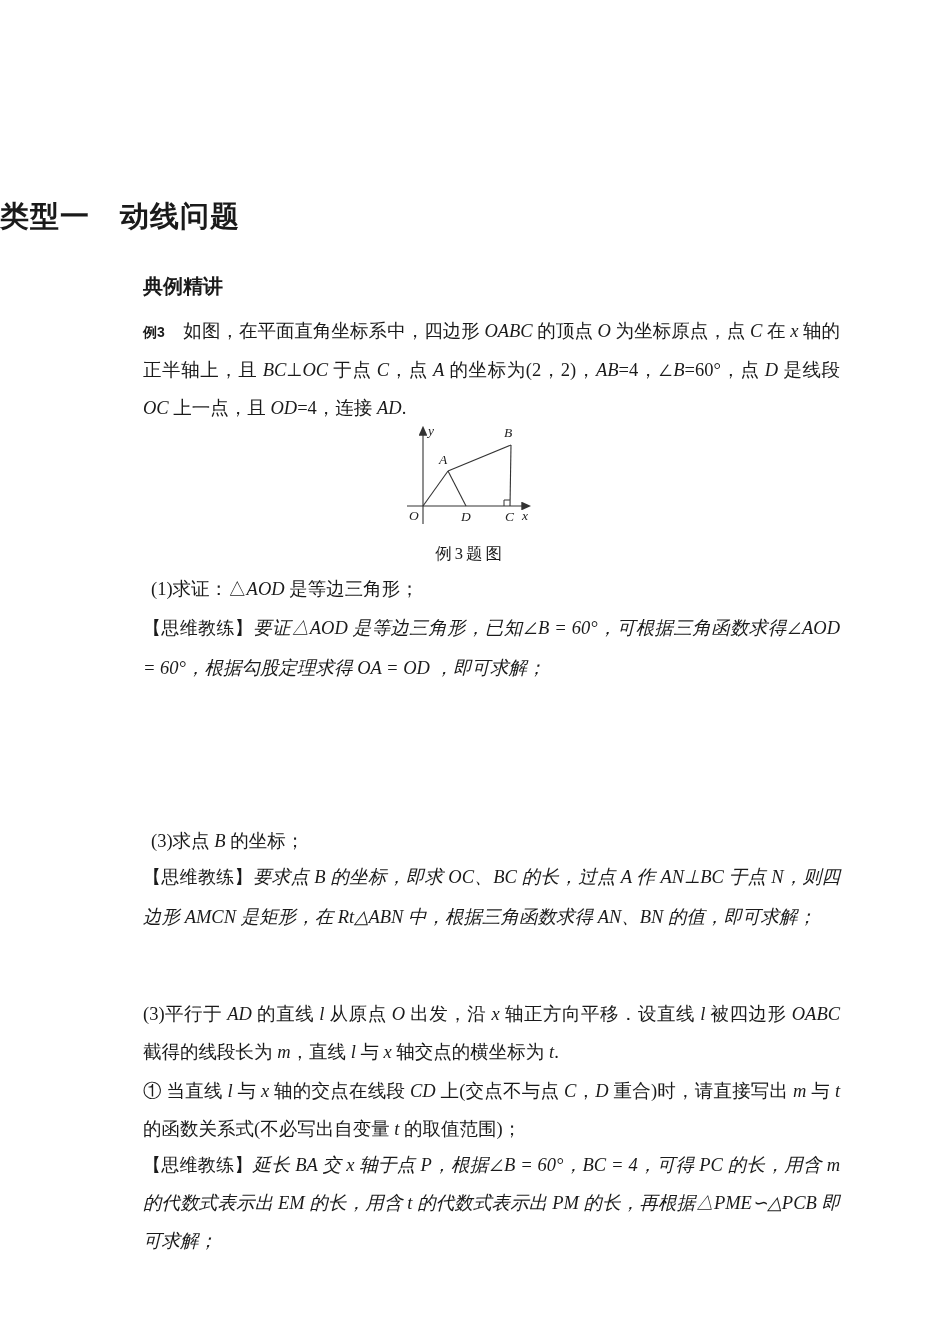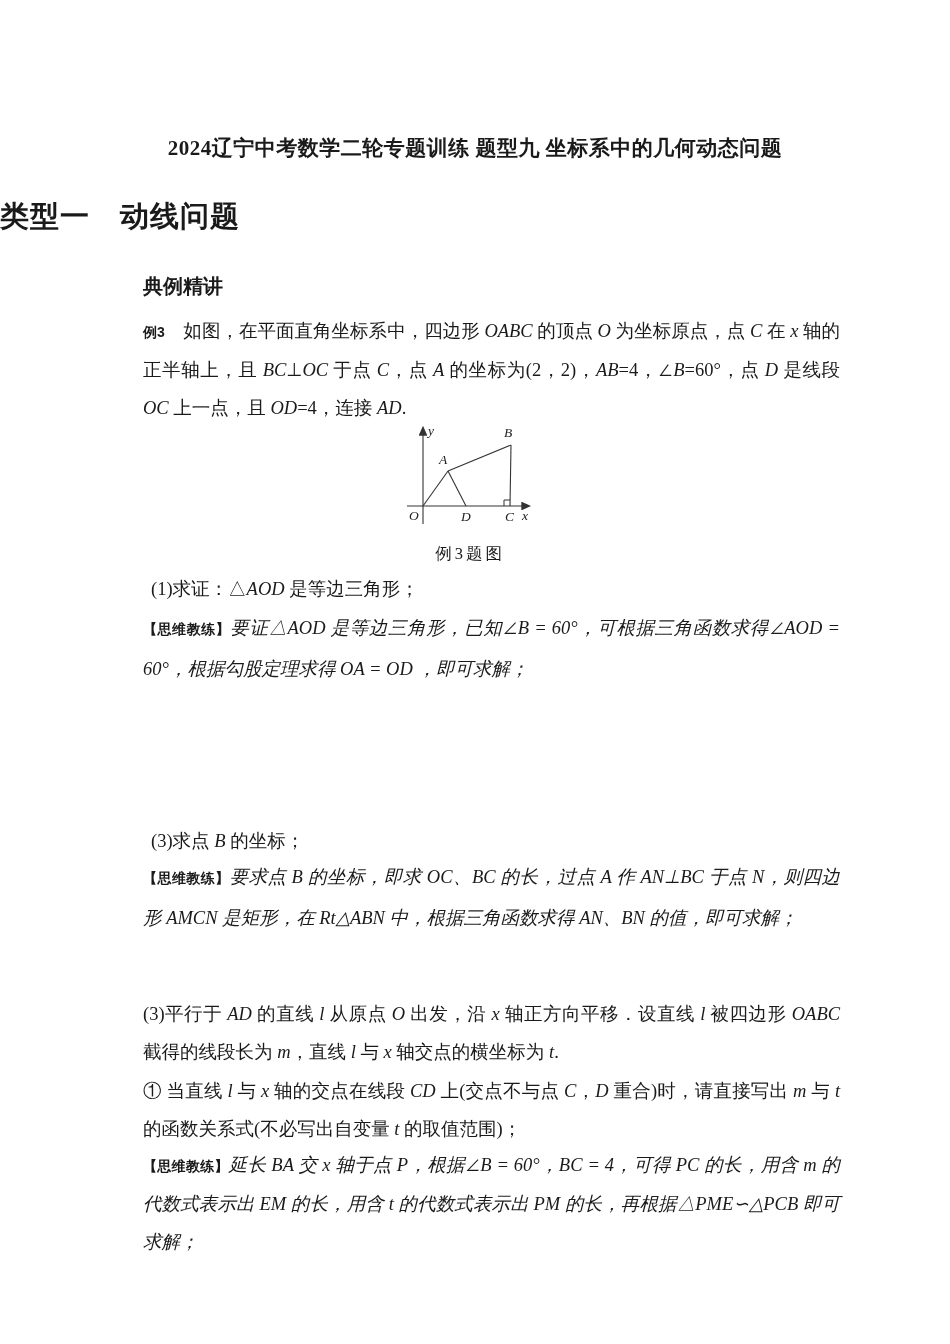--- a/index.html
+++ b/index.html
@@ -46,24 +46,24 @@
   .para-problem { top: 312px; }
   .part-line  { white-space: nowrap; margin-left: 8px; }
   .part-1 { top: 570px; }
   .hint-1 { top: 608px; line-height: 40px; }
   .part-2 { top: 822px; }
   .hint-2 { top: 857px; line-height: 40px; }
   .part-3 { top: 995px; }
   .sub-1  { top: 1072px; }
   .hint-3 { top: 1146px; }
   .hint .hint-label {
-    font-weight: 700;
+    font-weight: 400;
     font-style: normal;
     font-family: "Liberation Sans", sans-serif;
-    font-size: 14px;
+    font-size: 18px;
   }
   .hint .hint-runs { font-style: italic; }
   .rit { font-style: italic; }
   .rbd { font-weight: 700; font-family: "Liberation Sans", sans-serif; font-size: 14px; }
   .figure-svg { left: 393px; top: 420px; }
   .figure-caption {
     left: 378px; top: 543px;
     width: 184px;
     text-align: center;
     font-size: 16.5px;
@@ -74,21 +74,20 @@
     font-style: italic;
     font-size: 13.5px;
     fill: #222;
   }
 </style>
 </head>
 <body>
 
 <div class="page">
 
-  <div class="abs doc-title">2024辽宁中考数学二轮专题训练 题型九 坐标系中的几何动态问题</div>
 
   <div class="abs doc-subtitle">类型一　动线问题</div>
 
   <div class="abs section-heading">典例精讲</div>
 
   <div class="abs para para-problem"><span class="rbd">例3</span><span>　如图，在平面直角坐标系中，四边形 </span><span class="rit">OABC</span><span> 的顶点 </span><span class="rit">O</span><span> 为坐标原点，点 </span><span class="rit">C</span><span> 在 </span><span class="rit">x</span><span> 轴的正半轴上，且 </span><span class="rit">BC</span><span>⊥</span><span class="rit">OC</span><span> 于点 </span><span class="rit">C</span><span>，点 </span><span class="rit">A</span><span> 的坐标为(2，2)，</span><span class="rit">AB</span><span>=4，∠</span><span class="rit">B</span><span>=60°，点 </span><span class="rit">D</span><span> 是线段 </span><span class="rit">OC</span><span> 上一点，且 </span><span class="rit">OD</span><span>=4，连接 </span><span class="rit">AD</span><span>.</span></div>
 
   <svg class="abs figure-svg" width="150" height="118" viewBox="0 0 150 118">
     <defs>
       <marker id="arr" markerWidth="9" markerHeight="8" refX="7" refY="4" orient="auto">

